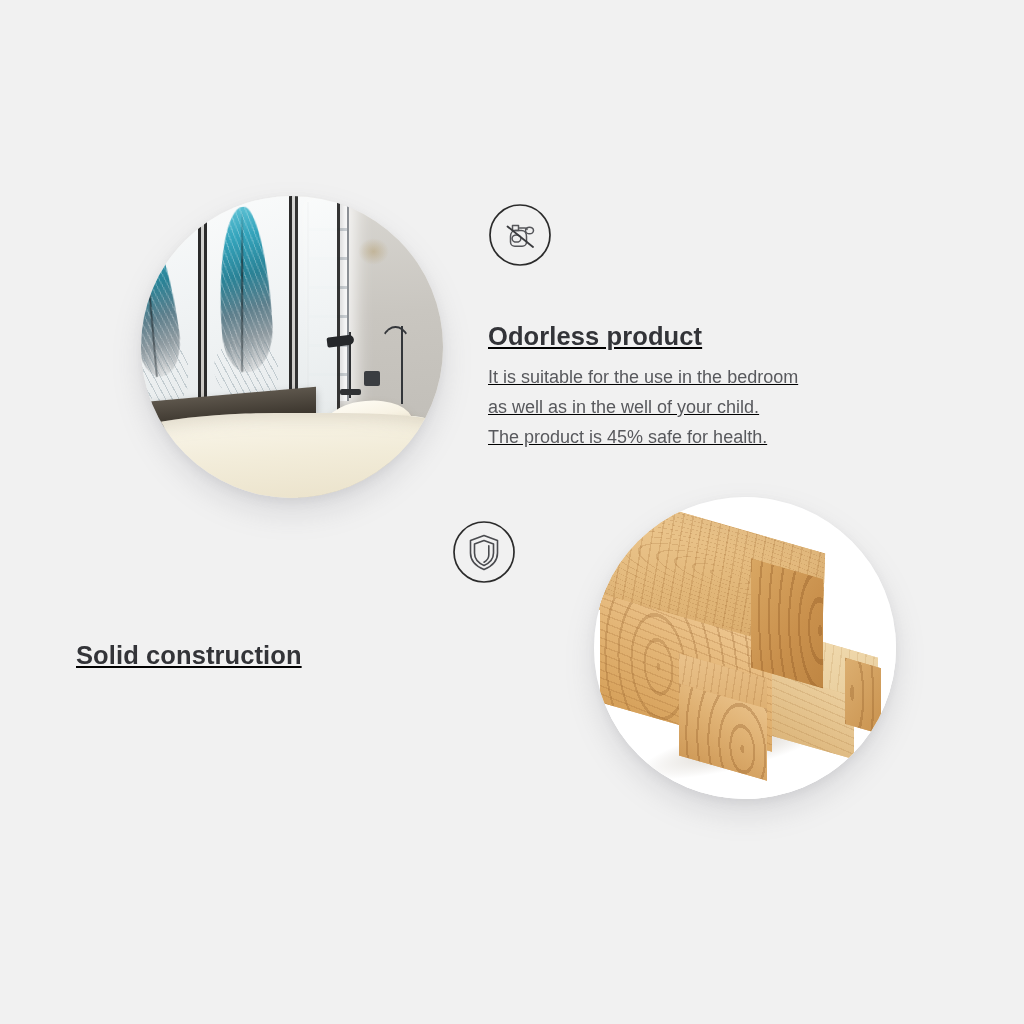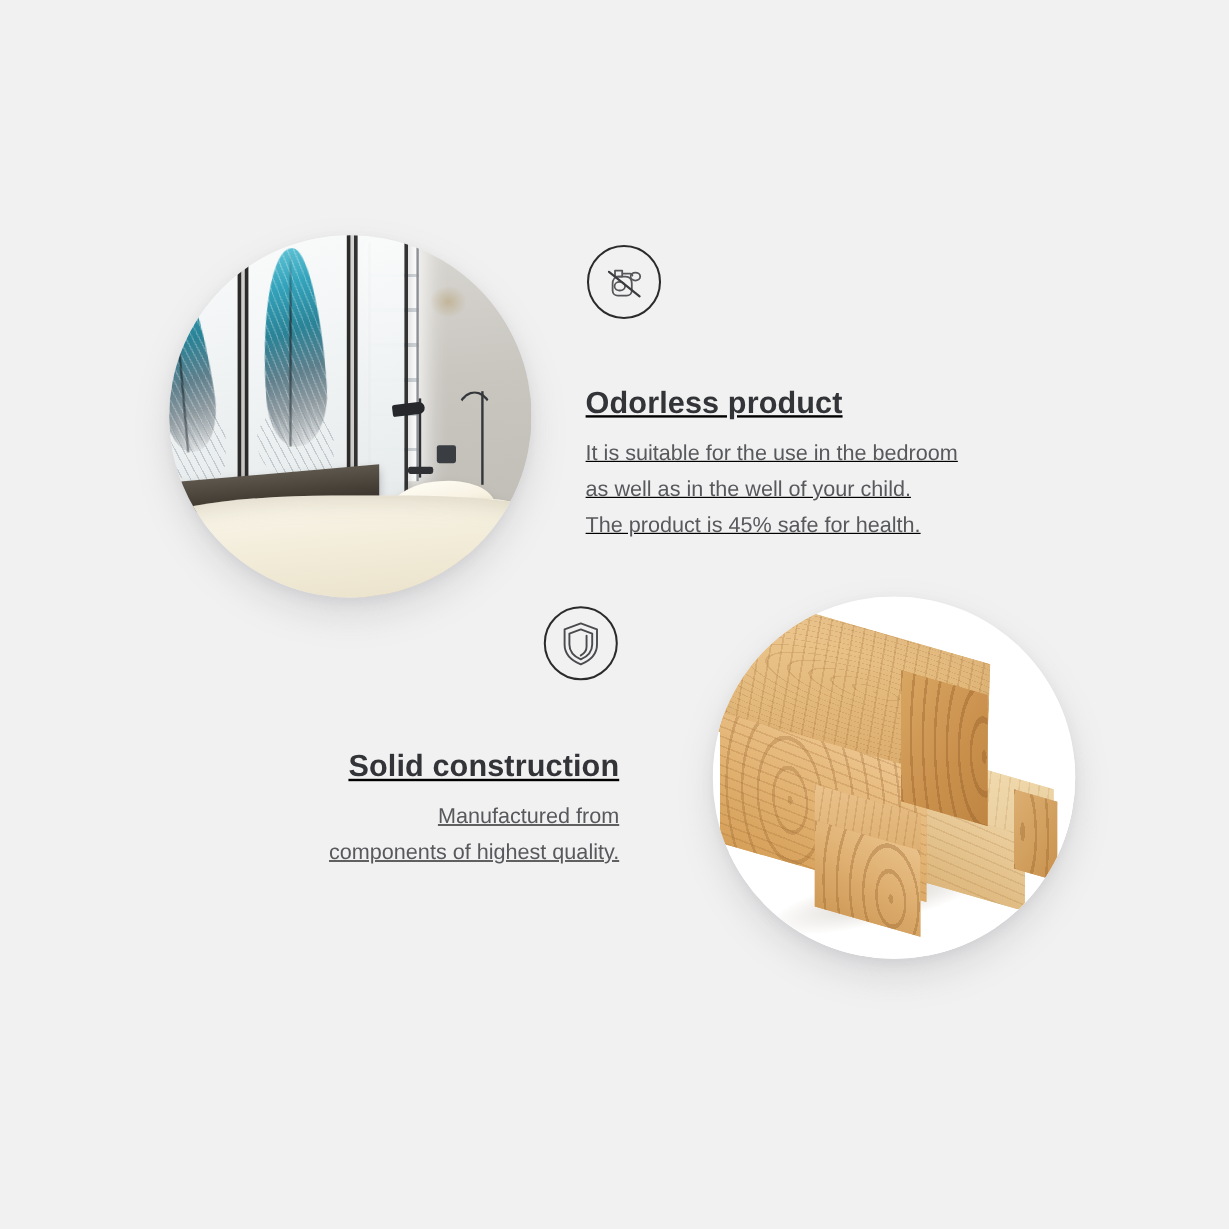--- a/index.html
+++ b/index.html
@@ -397,23 +397,23 @@
     text-decoration: underline;
   }
   .feature-odorless {
     left: 488px;
     top: 203px;
     width: 440px;
     text-align: left;
   }
   .feature-solid {
     left: 76px;
-    top: 504px;
+    top: 520px;
     width: 440px;
-    text-align: right;
+    text-align: left;
   }
 
   .icon-badge {
     width: 64px;
     height: 64px;
     display: block;
   }
   .feature-solid .icon-badge {
     margin-left: auto;
   }
@@ -499,24 +499,20 @@
   </div>
 
   <div class="feature feature-solid">
     <svg class="icon-badge" viewBox="0 0 64 64">
       <circle cx="32" cy="32" r="30" fill="none" stroke="#2b2b2b" stroke-width="1.7"></circle>
       <path d="M32 15.5 L45.5 20.5 V33 c0 8.6-6.2 13.6-13.5 16.6 C24.7 46.6 18.5 41.6 18.5 33 V20.5 z" fill="none" stroke="#4a4b4f" stroke-width="1.6" stroke-linejoin="round"></path>
       <path d="M32 20.5 L41.5 24 V33 c0 6.4-4.4 10.2-9.5 12.5 C26.9 43.2 22.5 39.4 22.5 33 V24 z" fill="none" stroke="#4a4b4f" stroke-width="1.6" stroke-linejoin="round"></path>
       <path d="M36.8 25.8 V35 c0 3.3-1.9 5.6-4.8 7.2" fill="none" stroke="#4a4b4f" stroke-width="1.6" stroke-linecap="round"></path>
     </svg>
     <h2 class="feature-title">Solid construction</h2>
-    <p class="feature-body">
-      <span class="line">Manufactured from</span>
-      <span class="line">components of highest quality.</span>
-    </p>
   </div>
 
   <div class="medallion medallion-wood">
     <div class="photo woodscene">
       <div class="wood-floor"></div>
       <div class="block-shadow"></div>
 
       <div class="face plank-top"></div>
       <div class="face plank-front"></div>
       <div class="face plank-end"></div>

